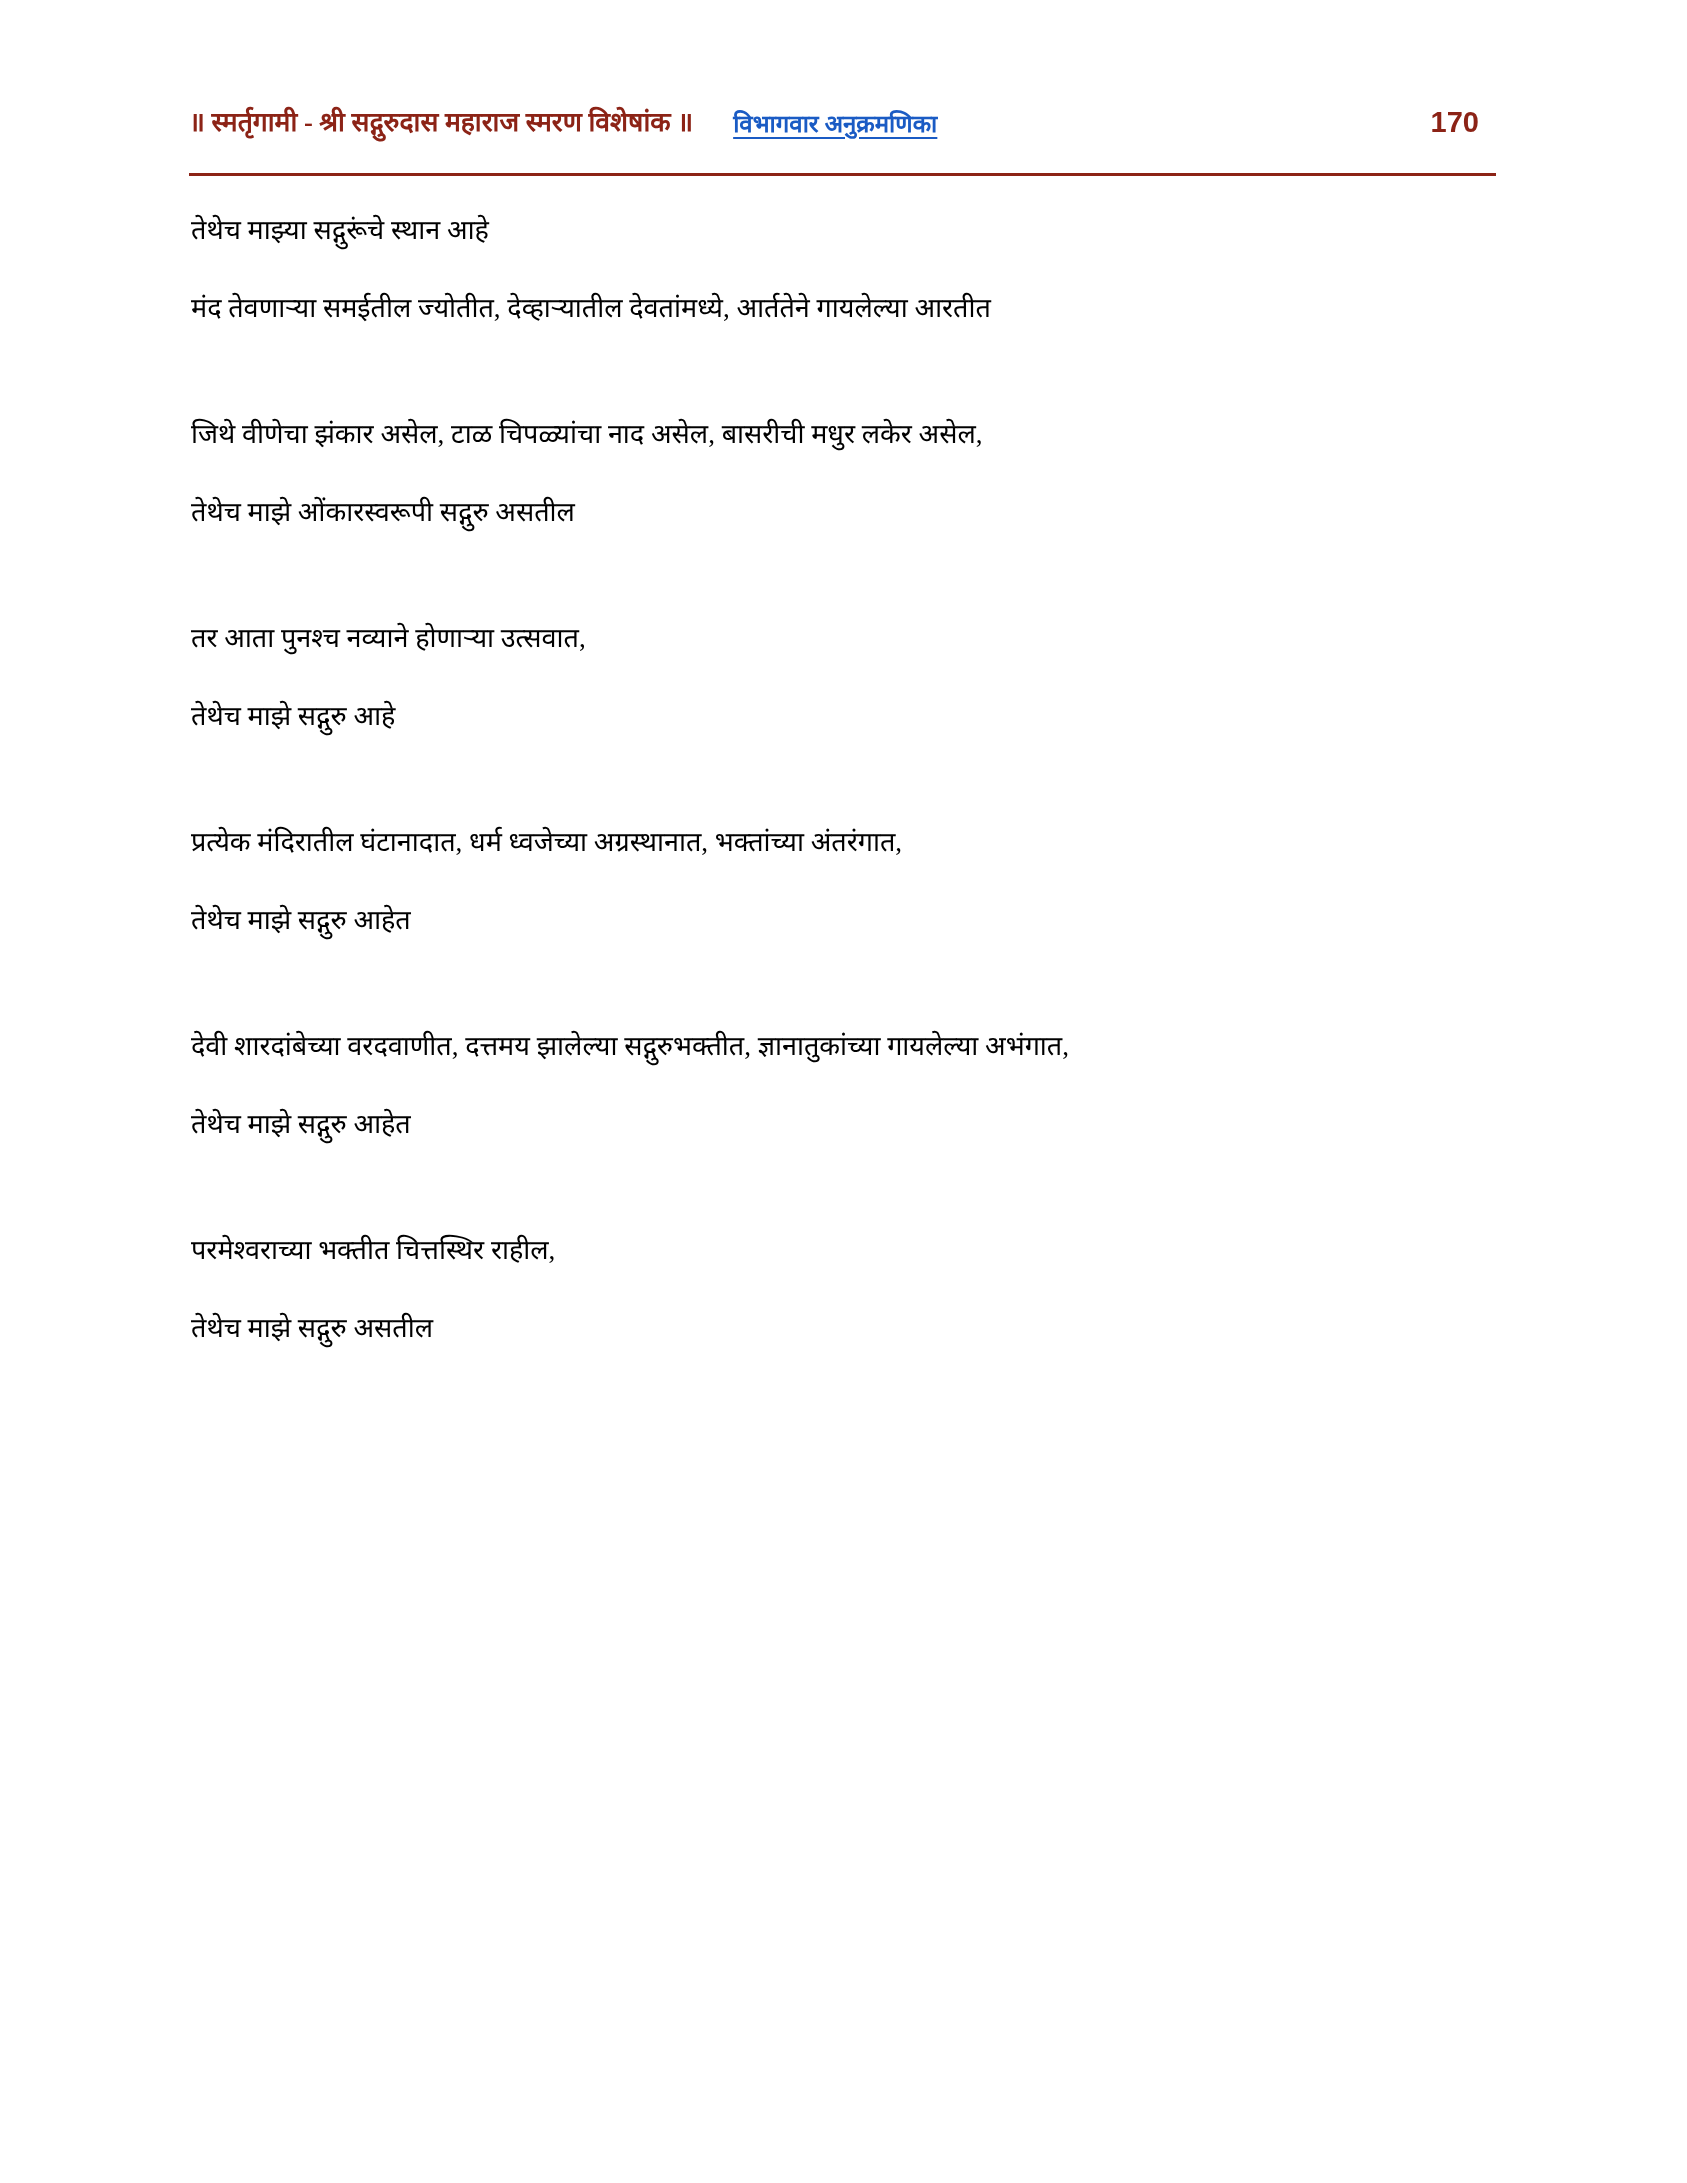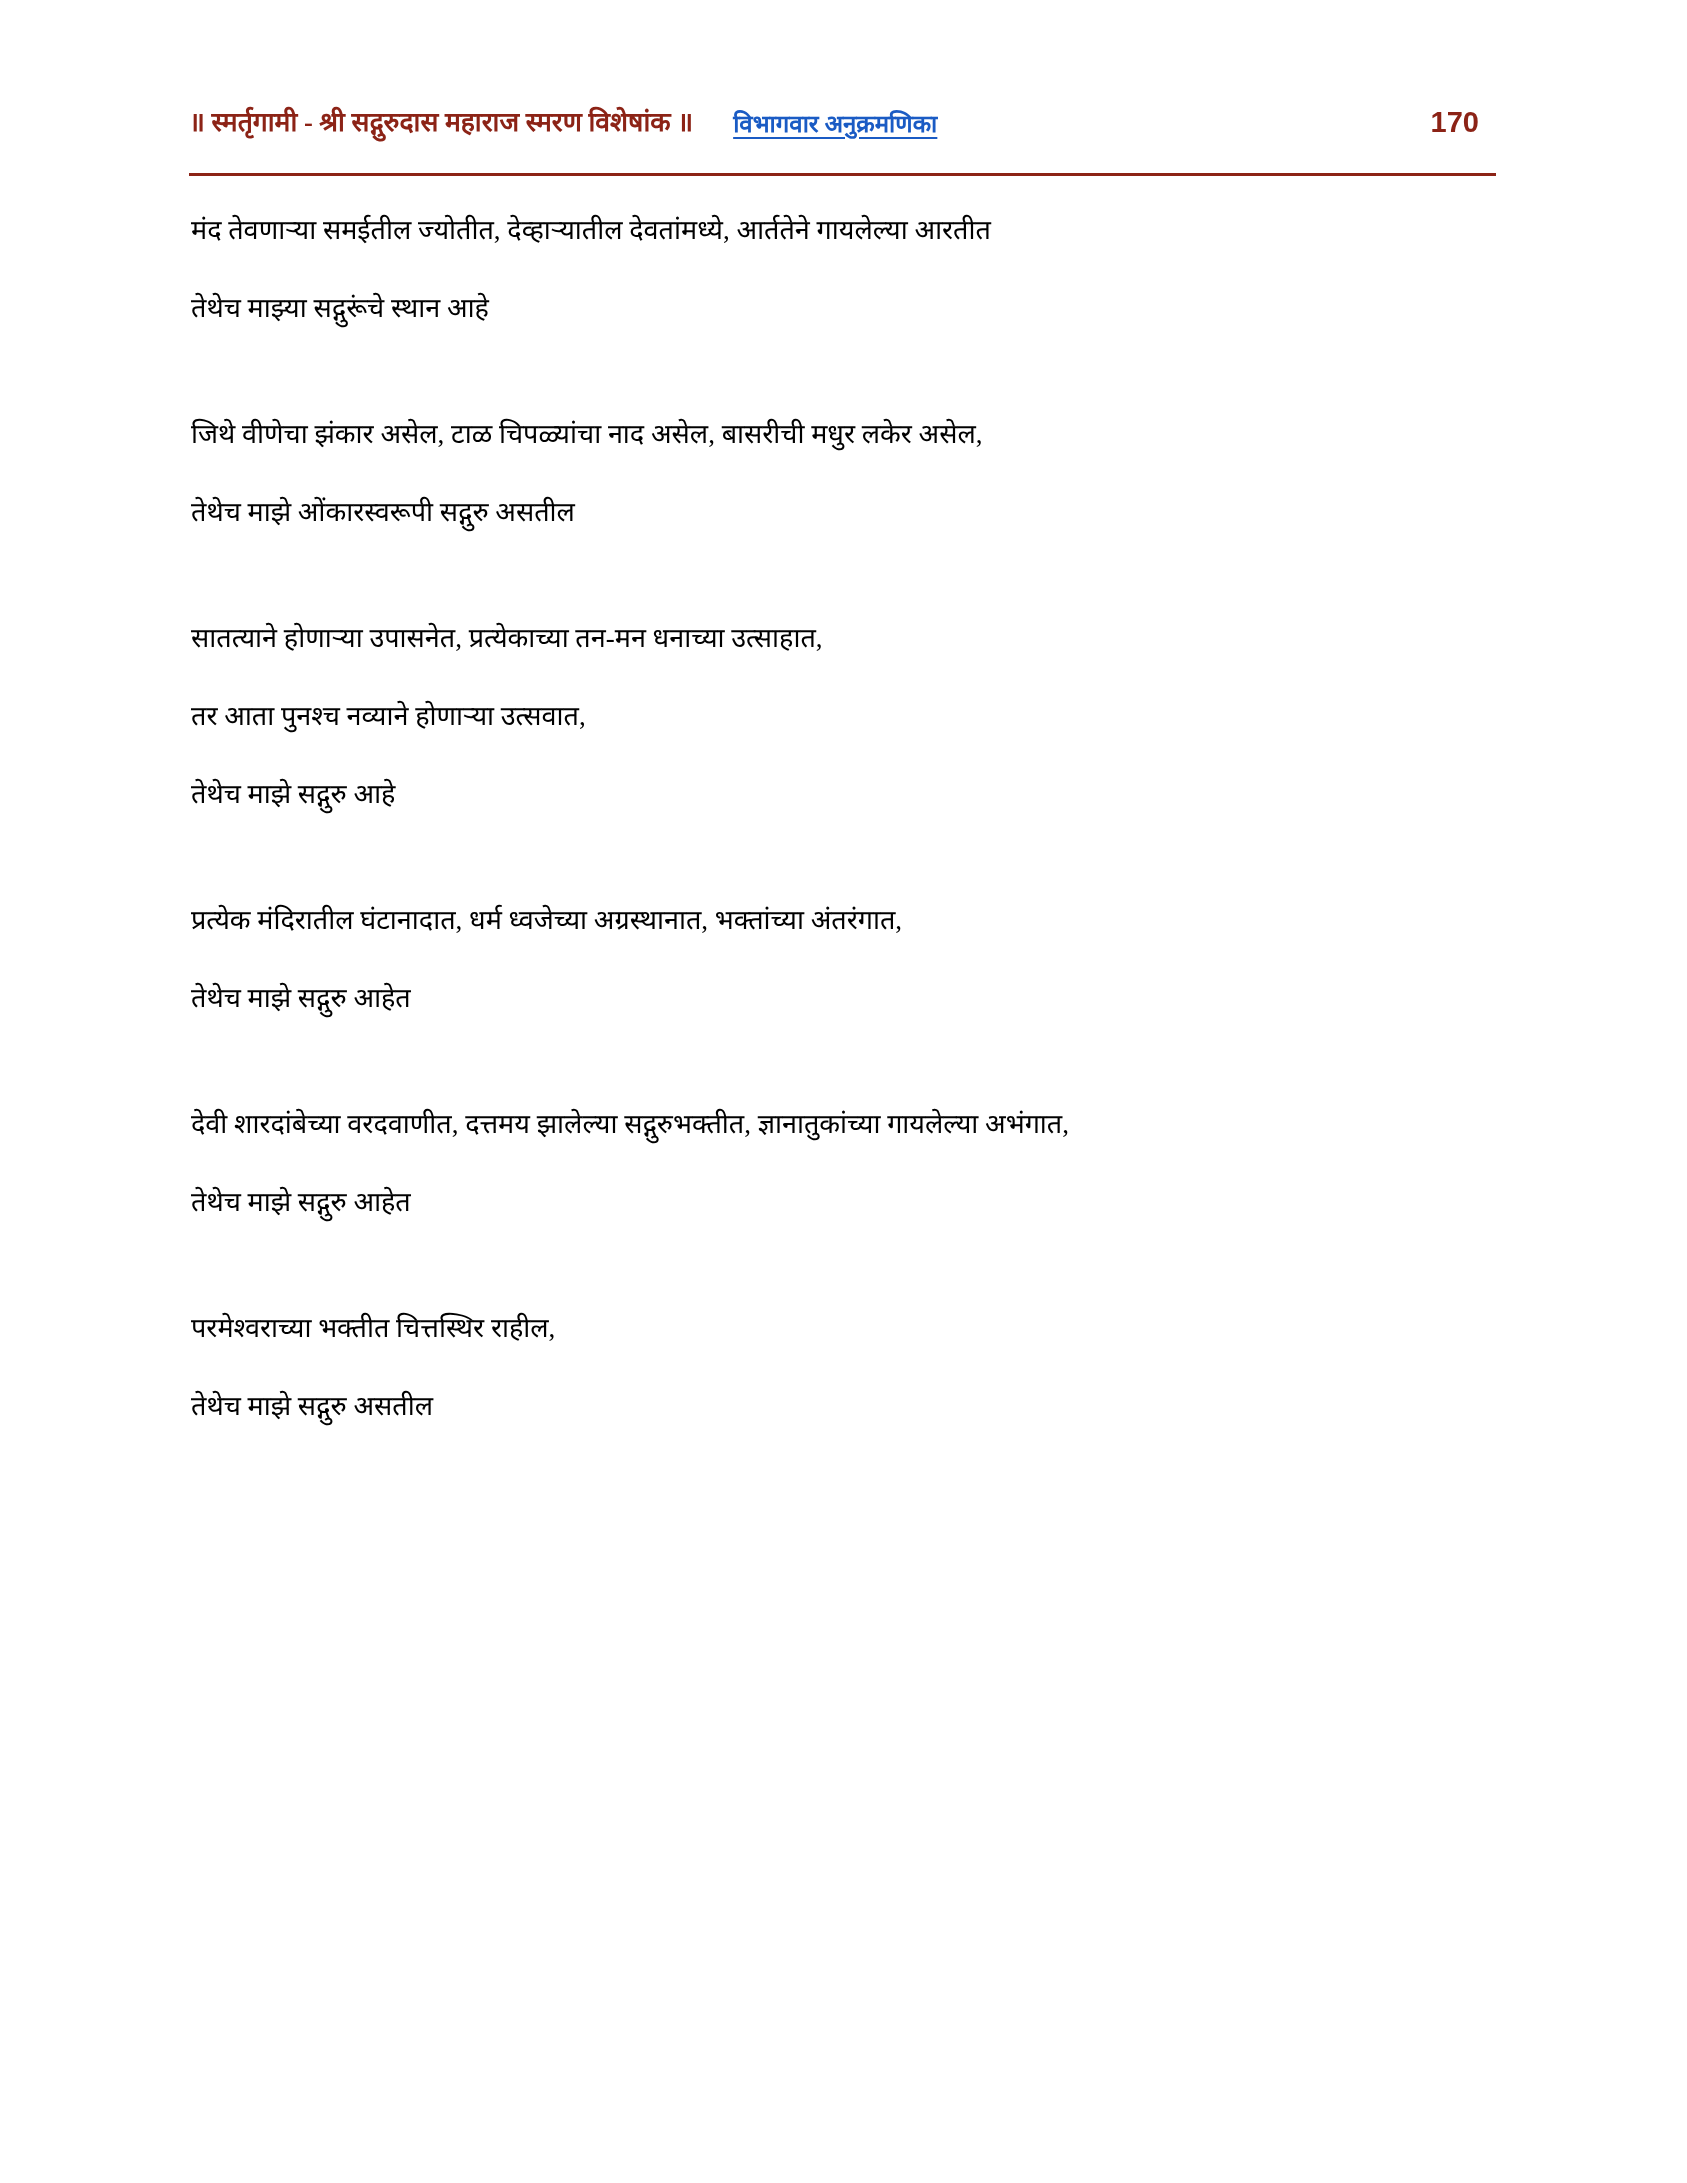--- a/index.html
+++ b/index.html
@@ -120,31 +120,30 @@
   <div class="header">
     <span class="header-title">॥ स्मर्तृगामी - श्री सद्गुरुदास महाराज स्मरण विशेषांक ॥</span>
     <span class="header-link">विभागवार अनुक्रमणिका</span>
     <span class="header-pageno">170</span>
   </div>
   <div class="rule-top"></div>
 
   <div class="body-text">
 
     <div class="stanza">
+      <div class="line">तेथेच माझ्या सद्गुरूंचे स्थान आहे</div>
       <div class="line">मंद तेवणाऱ्या समईतील ज्योतीत, देव्हाऱ्यातील देवतांमध्ये, आर्ततेने गायलेल्या आरतीत</div>
-      <div class="line">तेथेच माझ्या सद्गुरूंचे स्थान आहे</div>
     </div>
 
     <div class="stanza">
       <div class="line">जिथे वीणेचा झंकार असेल, टाळ चिपळ्यांचा नाद असेल, बासरीची मधुर लकेर असेल,</div>
       <div class="line">तेथेच माझे ओंकारस्वरूपी सद्गुरु असतील</div>
     </div>
 
     <div class="stanza">
-      <div class="line">सातत्याने होणाऱ्या उपासनेत, प्रत्येकाच्या तन-मन धनाच्या उत्साहात,</div>
       <div class="line">तर आता पुनश्च नव्याने होणाऱ्या उत्सवात,</div>
       <div class="line">तेथेच माझे सद्गुरु आहे</div>
     </div>
 
     <div class="stanza">
       <div class="line">प्रत्येक मंदिरातील घंटानादात, धर्म ध्वजेच्या अग्रस्थानात, भक्तांच्या अंतरंगात,</div>
       <div class="line">तेथेच माझे सद्गुरु  आहेत</div>
     </div>
 
     <div class="stanza">

